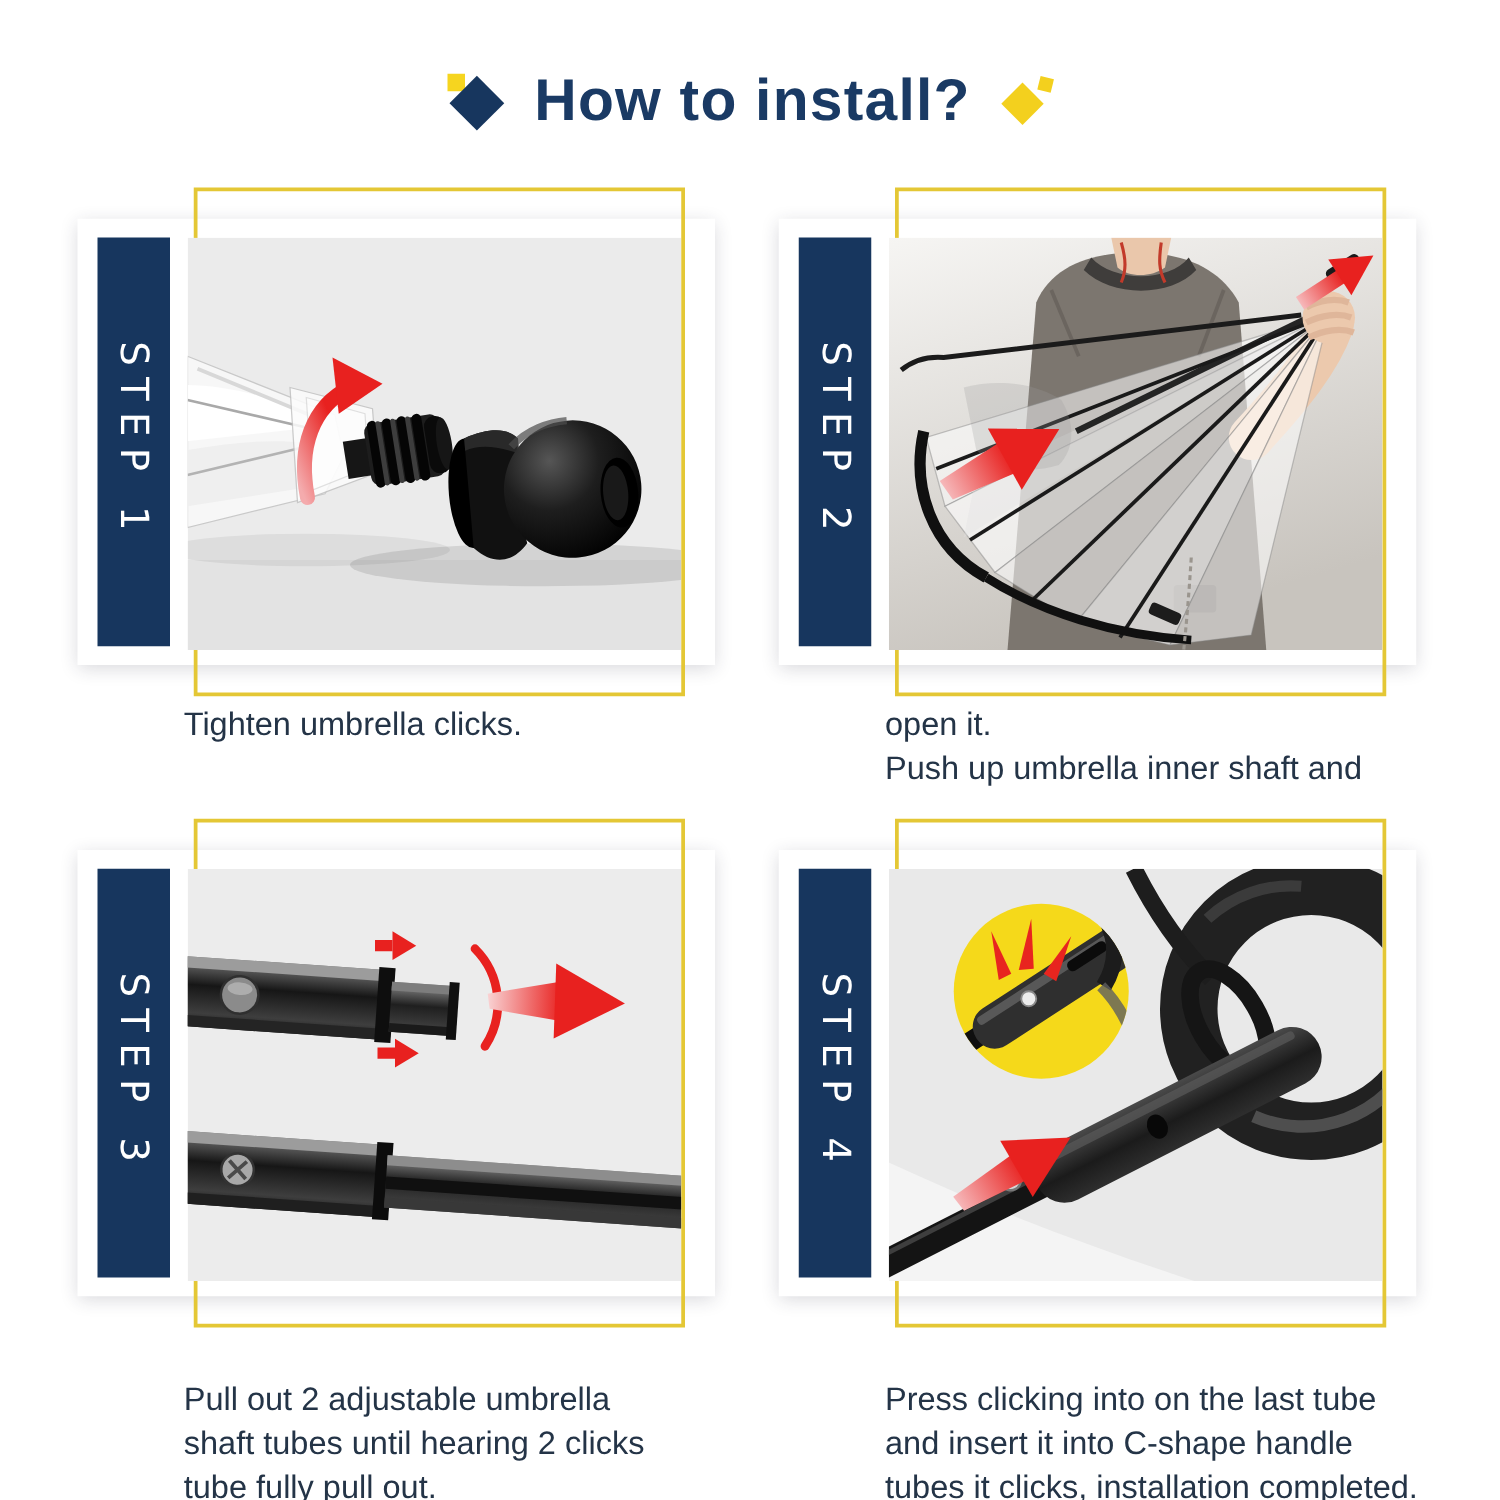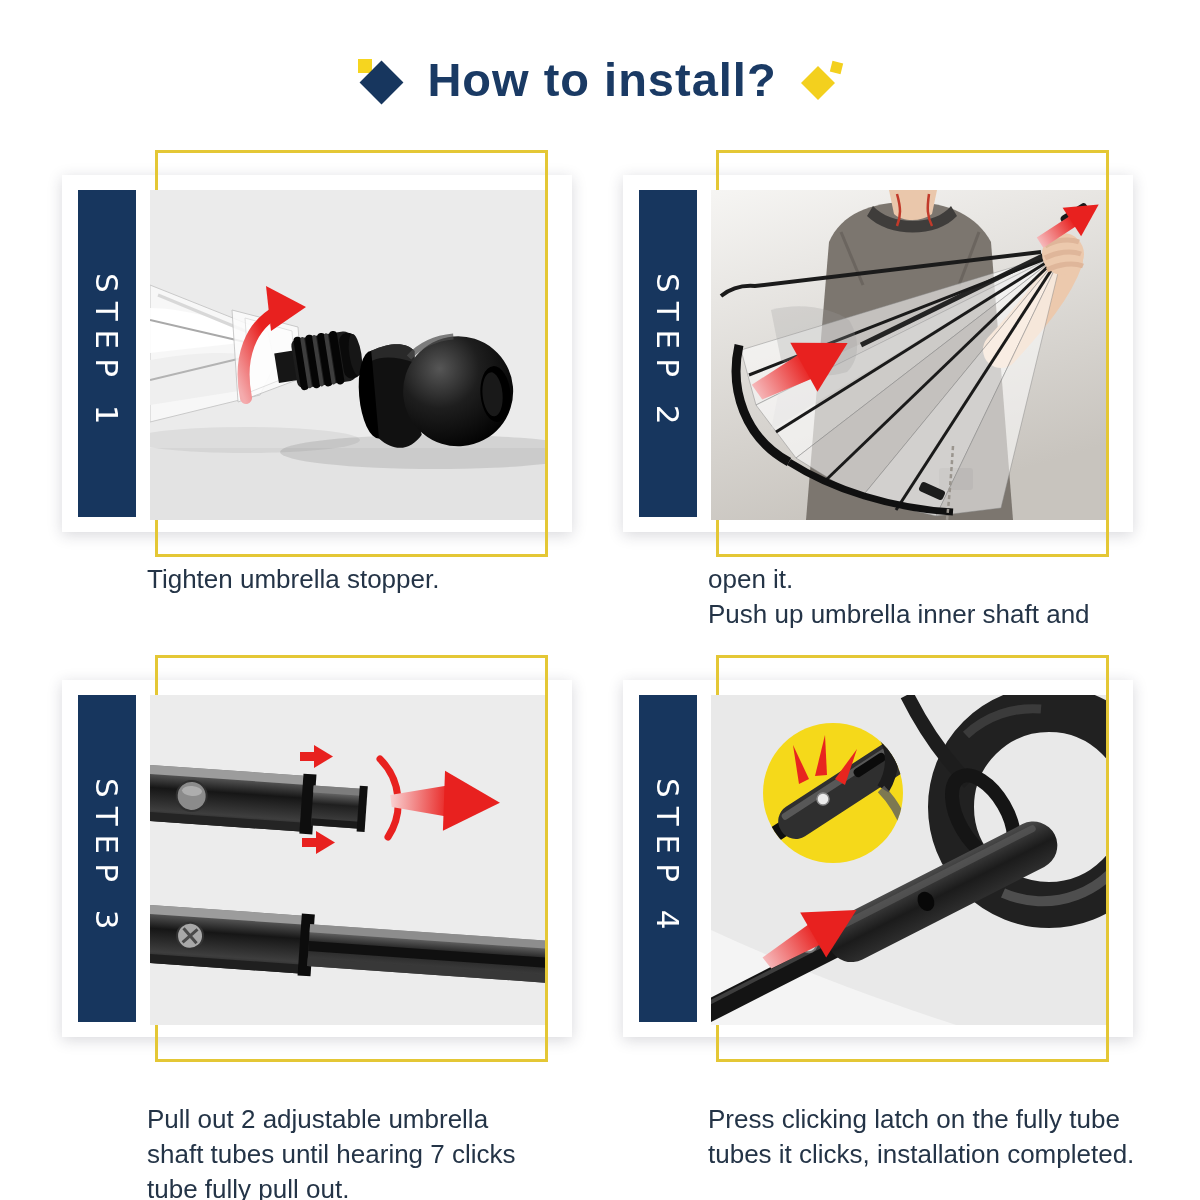--- a/index.html
+++ b/index.html
@@ -137,21 +137,21 @@
         <path d="M225,154 C248,146 262,150 268,158 L264,186 C262,198 262,206 264,216 L268,242 C256,256 240,258 225,242 Z" fill="#111111"></path>
         <path d="M225,154 C248,146 262,150 268,158 L268,170 C250,162 236,160 225,164 Z" fill="#2e2e2e" opacity="0.85"></path>
         <circle cx="308" cy="202" r="55" fill="url(#s1ball)"></circle>
         <path d="M262,164 C276,151 294,147 308,147" stroke="#4d4d4d" stroke-width="6" fill="none" opacity="0.7"></path>
         <ellipse cx="345" cy="208" rx="15" ry="28" fill="#000000"></ellipse>
         <ellipse cx="342" cy="208" rx="10" ry="22" fill="#191919"></ellipse>
       </g>
     </svg>
   </div>
   <div class="caption">
-    <div>Tighten umbrella stopper.</div>
+    <div>Tighten umbrella clicks.</div>
   </div>
 </section>
 
 <section class="panel p2">
   <div class="card"></div>
   <div class="frame"></div>
   <div class="banner">
     <span class="banner-label">STEP 2</span>
   </div>
   <div class="photo">
@@ -280,21 +280,21 @@
         <rect x="150" y="208" width="13" height="62" fill="#0c0c0c"></rect>
         <rect x="159" y="218" width="250" height="42" fill="url(#s3tube2)"></rect>
         <rect x="159" y="218" width="250" height="8" fill="#8d8d8d"></rect>
         <rect x="159" y="235" width="250" height="10" fill="#101010"></rect>
         <rect x="159" y="252" width="250" height="8" fill="#383838"></rect>
       </g>
     </svg>
   </div>
   <div class="caption">
     <div>Pull out 2 adjustable umbrella</div>
-    <div>shaft tubes until hearing 7 clicks</div>
+    <div>shaft tubes until hearing 2 clicks</div>
     <div>tube fully pull out.</div>
   </div>
 </section>
 
 <section class="panel p4">
   <div class="card"></div>
   <div class="frame"></div>
   <div class="banner">
     <span class="banner-label">STEP 4</span>
   </div>
@@ -352,16 +352,17 @@
         </g>
         <g fill="#e8251f">
           <polygon points="82,50 98,84 88,89"></polygon>
           <polygon points="114,40 116,80 104,81"></polygon>
           <polygon points="146,54 124,84 134,90"></polygon>
         </g>
       </g>
     </svg>
   </div>
   <div class="caption">
-    <div>Press clicking latch on the fully tube</div>
+    <div>Press clicking into on the last tube</div>
+    <div>and insert it into C-shape handle</div>
     <div>tubes it clicks, installation completed.</div>
   </div>
 </section>
 
 </body></html>

